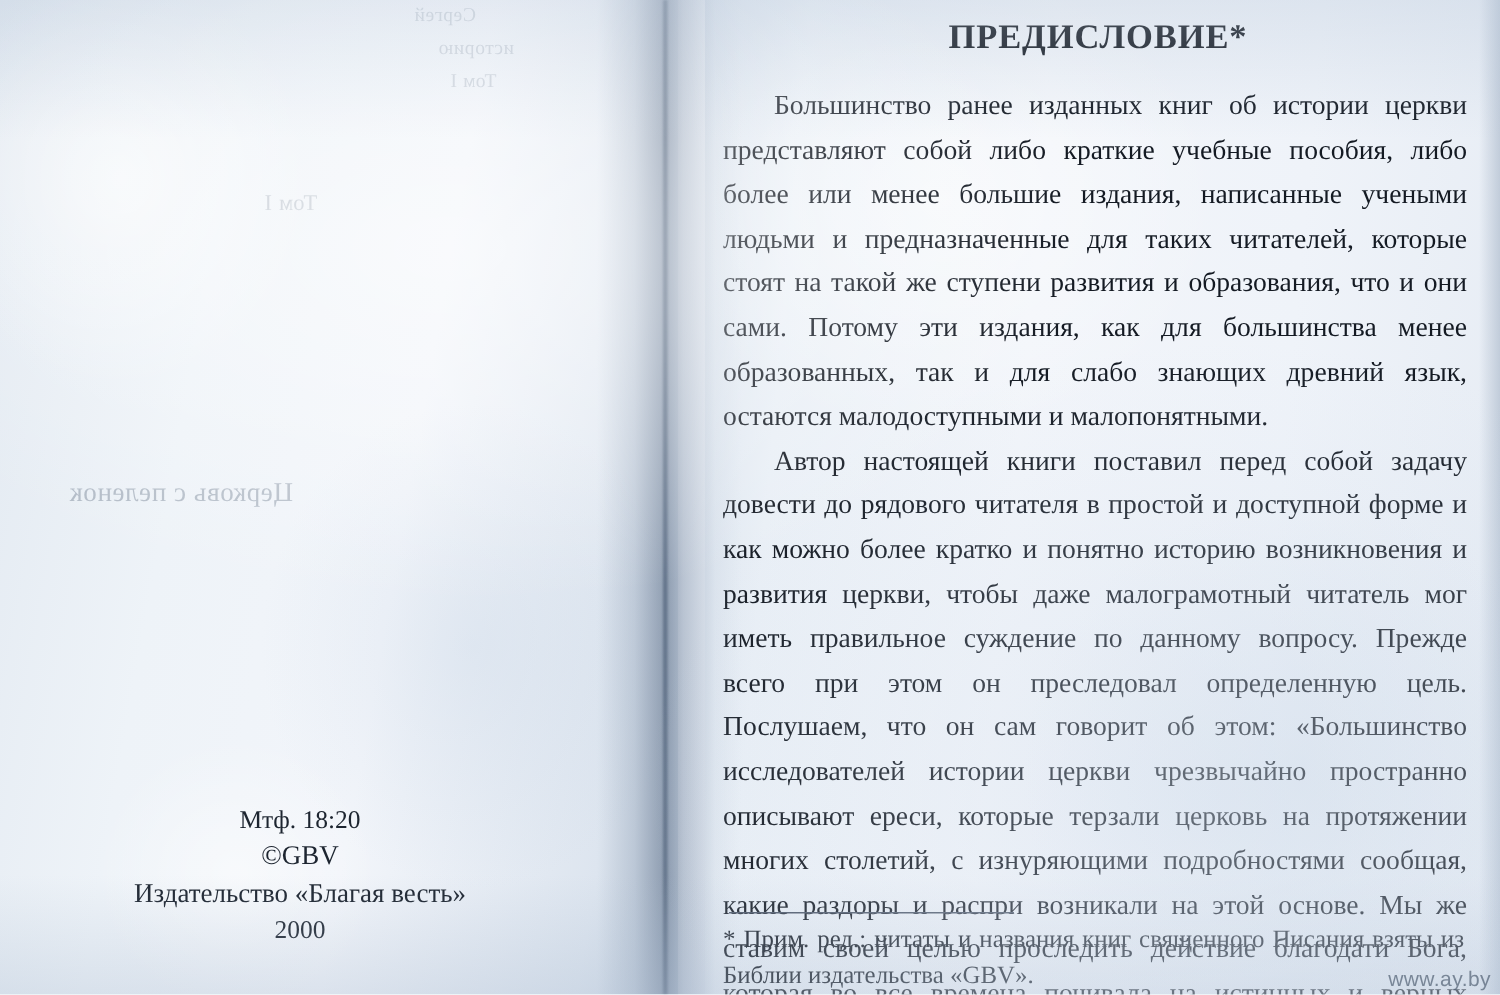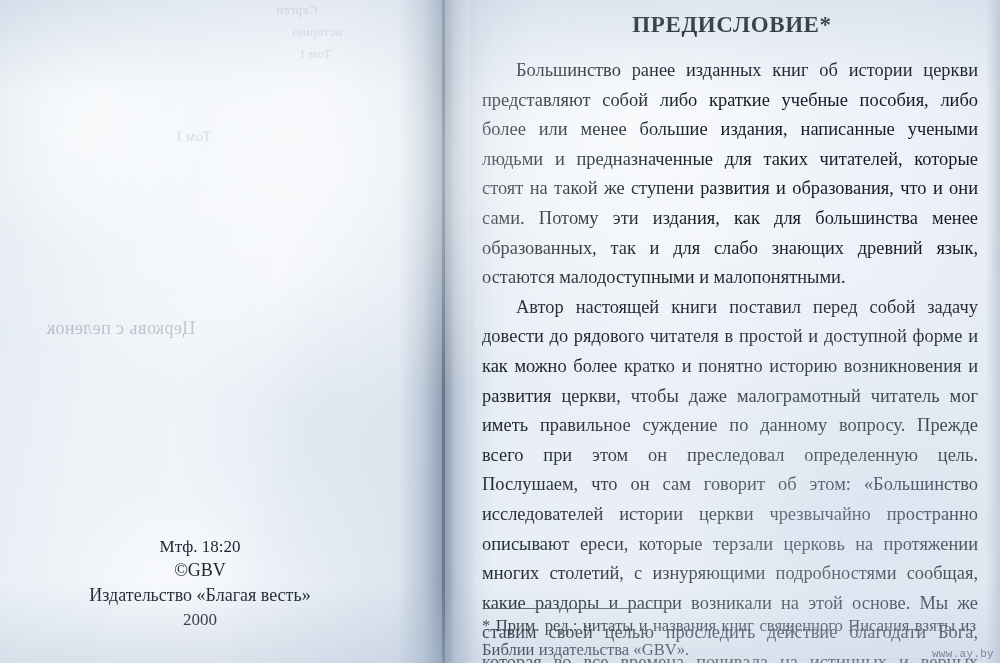--- a/index.html
+++ b/index.html
@@ -206,22 +206,22 @@
     height: 663px;
     background: linear-gradient(90deg, rgba(160,176,196,0) 0%, rgba(146,163,185,0.45) 100%);
     z-index: 30;
   }
 
   
   .watermark {
     position: absolute;
     right: 6px;
     bottom: 3px;
-    font-family: Liberation Mono, monospace;
-    font-size: 11px;
+    font-family: Liberation Sans, sans-serif;
+    font-size: 14px;
     color: rgba(70,86,106,0.65);
     letter-spacing: 0.3px;
     z-index: 45;
   }
 </style>
 </head>
 <body>
 
 <div class="book-photo">
 

